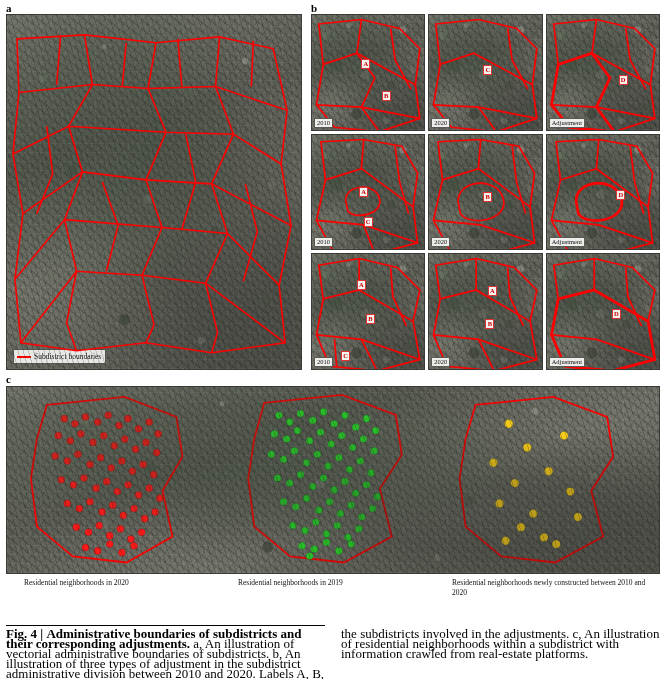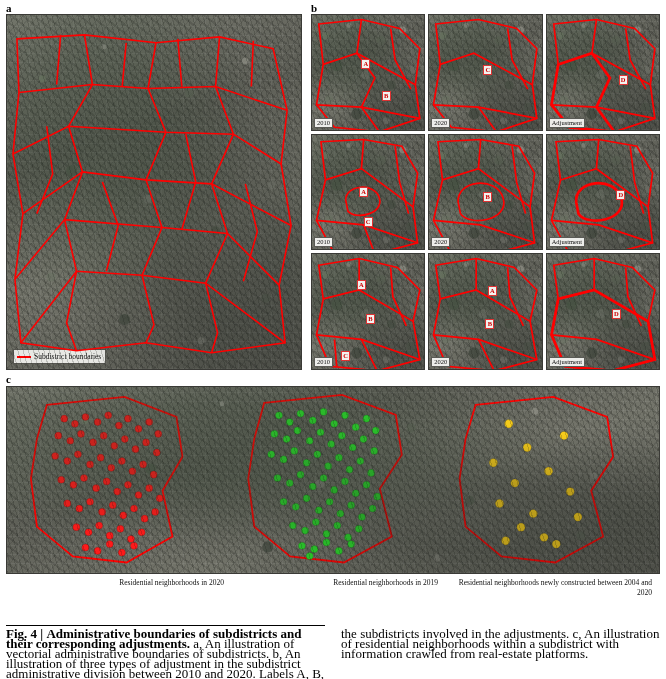--- a/index.html
+++ b/index.html
@@ -136,21 +136,21 @@
     left: 6px; top: 386px;
     width: 654px; height: 188px;
     border: 1px solid #3a3a36;
   }
   .c-caption {
     position: absolute;
     top: 578px;
     font-family: "Liberation Serif", serif;
     font-size: 7.5px;
     line-height: 9.5px;
-    text-align: right;
+    text-align: left;
     color: #111;
   }
   #c-cap-1 { left: 24px; width: 200px; }
   #c-cap-2 { left: 238px; width: 200px; }
   #c-cap-3 { left: 452px; width: 200px; }
 
   
   #caption {
     position: absolute;
     left: 6px; top: 625px;
@@ -492,21 +492,21 @@
       <circle cx="538.7" cy="150.8" r="4.2" fill="#ffd21a" stroke="rgba(0,0,0,0.35)" stroke-width="0.5"></circle>
       <circle cx="551.0" cy="157.6" r="4.2" fill="#ffd21a" stroke="rgba(0,0,0,0.35)" stroke-width="0.5"></circle>
       <circle cx="500.2" cy="154.2" r="4.2" fill="#ffd21a" stroke="rgba(0,0,0,0.35)" stroke-width="0.5"></circle>
       <circle cx="572.6" cy="130.4" r="4.2" fill="#ffd21a" stroke="rgba(0,0,0,0.35)" stroke-width="0.5"></circle>
       <circle cx="487.9" cy="76.0" r="4.2" fill="#ffd21a" stroke="rgba(0,0,0,0.35)" stroke-width="0.5"></circle>
     </svg>
 </div>
 
 <div class="c-caption" id="c-cap-1">Residential neighborhoods in 2020</div>
 <div class="c-caption" id="c-cap-2">Residential neighborhoods in 2019</div>
-<div class="c-caption" id="c-cap-3">Residential neighborhoods newly constructed between 2004 and 2020</div>
+<div class="c-caption" id="c-cap-3">Residential neighborhoods newly constructed between 2010 and 2020</div>
 
 <div id="caption">
   <div>
     <hr class="rule">
     <span class="cap-title">Fig. 4 |</span>
     <span class="cap-title">Administrative boundaries of subdistricts and their corresponding adjustments.</span>
     <span> a, An illustration of vectorial administrative boundaries of subdistricts. b, An illustration of three types of adjustment in the subdistrict administrative division between 2010 and 2020. Labels A, B, C and D refer to</span>
   </div>
   <div>
     <hr class="rule" style="visibility:hidden">

